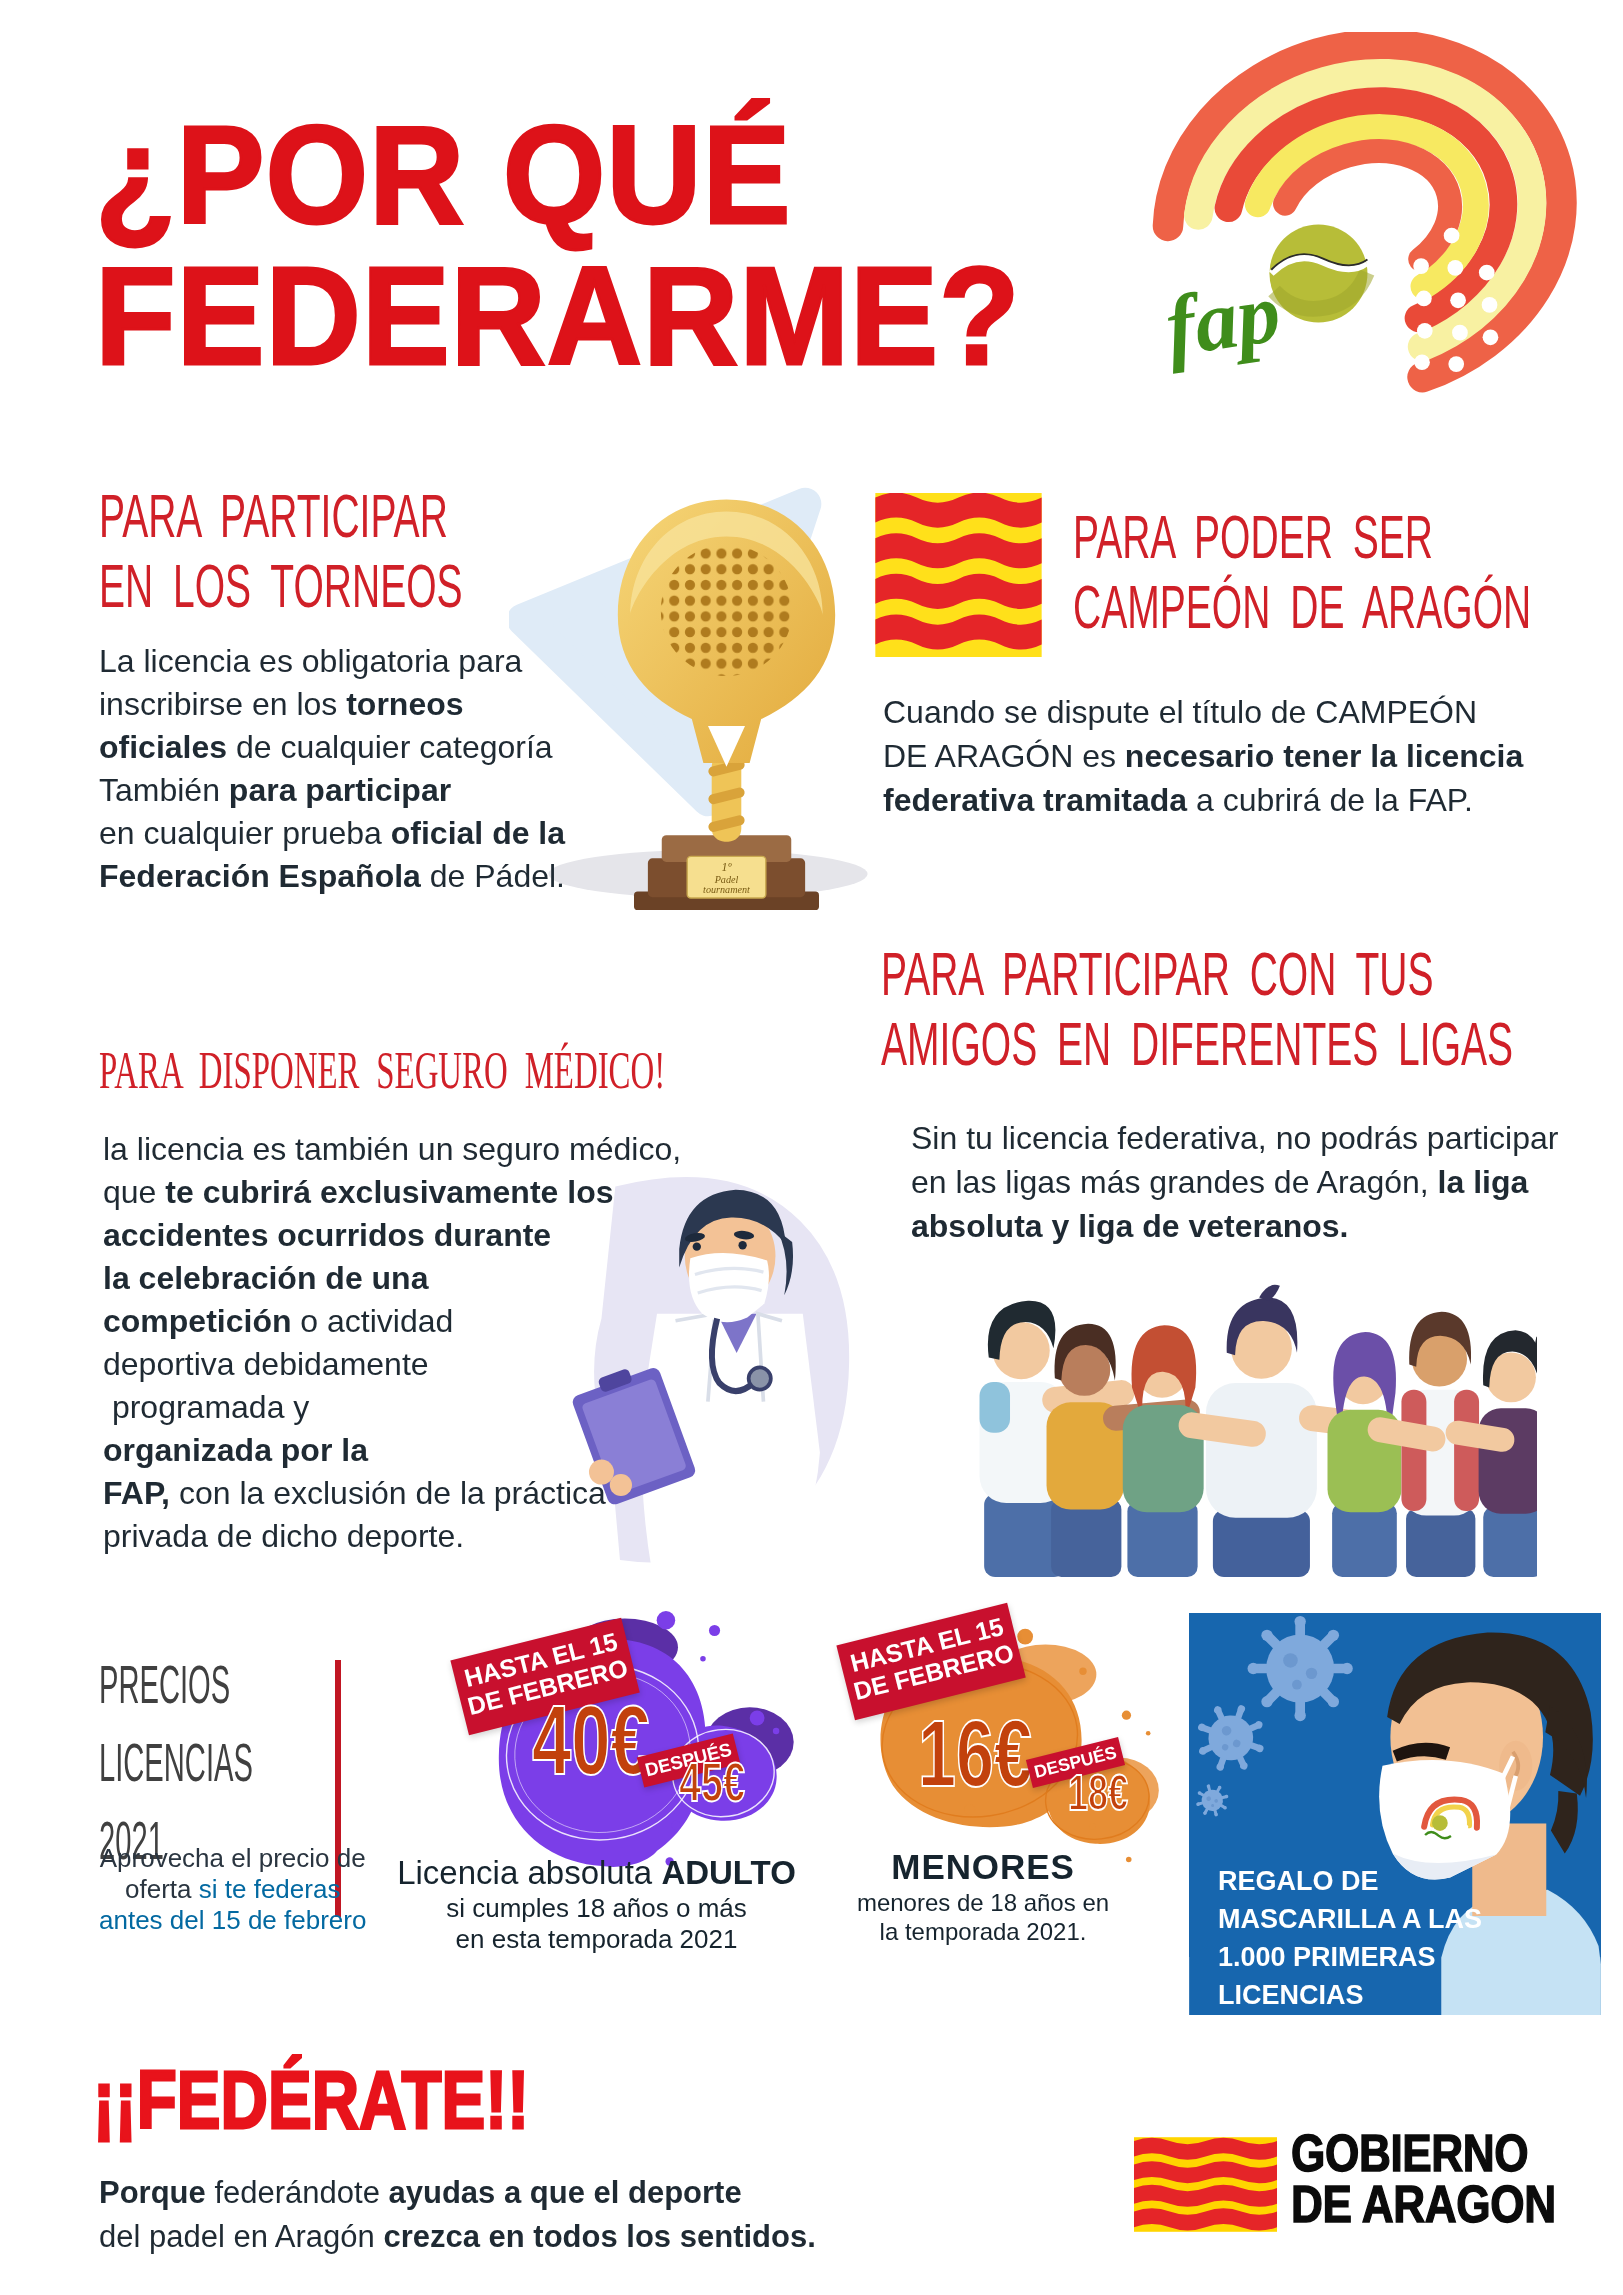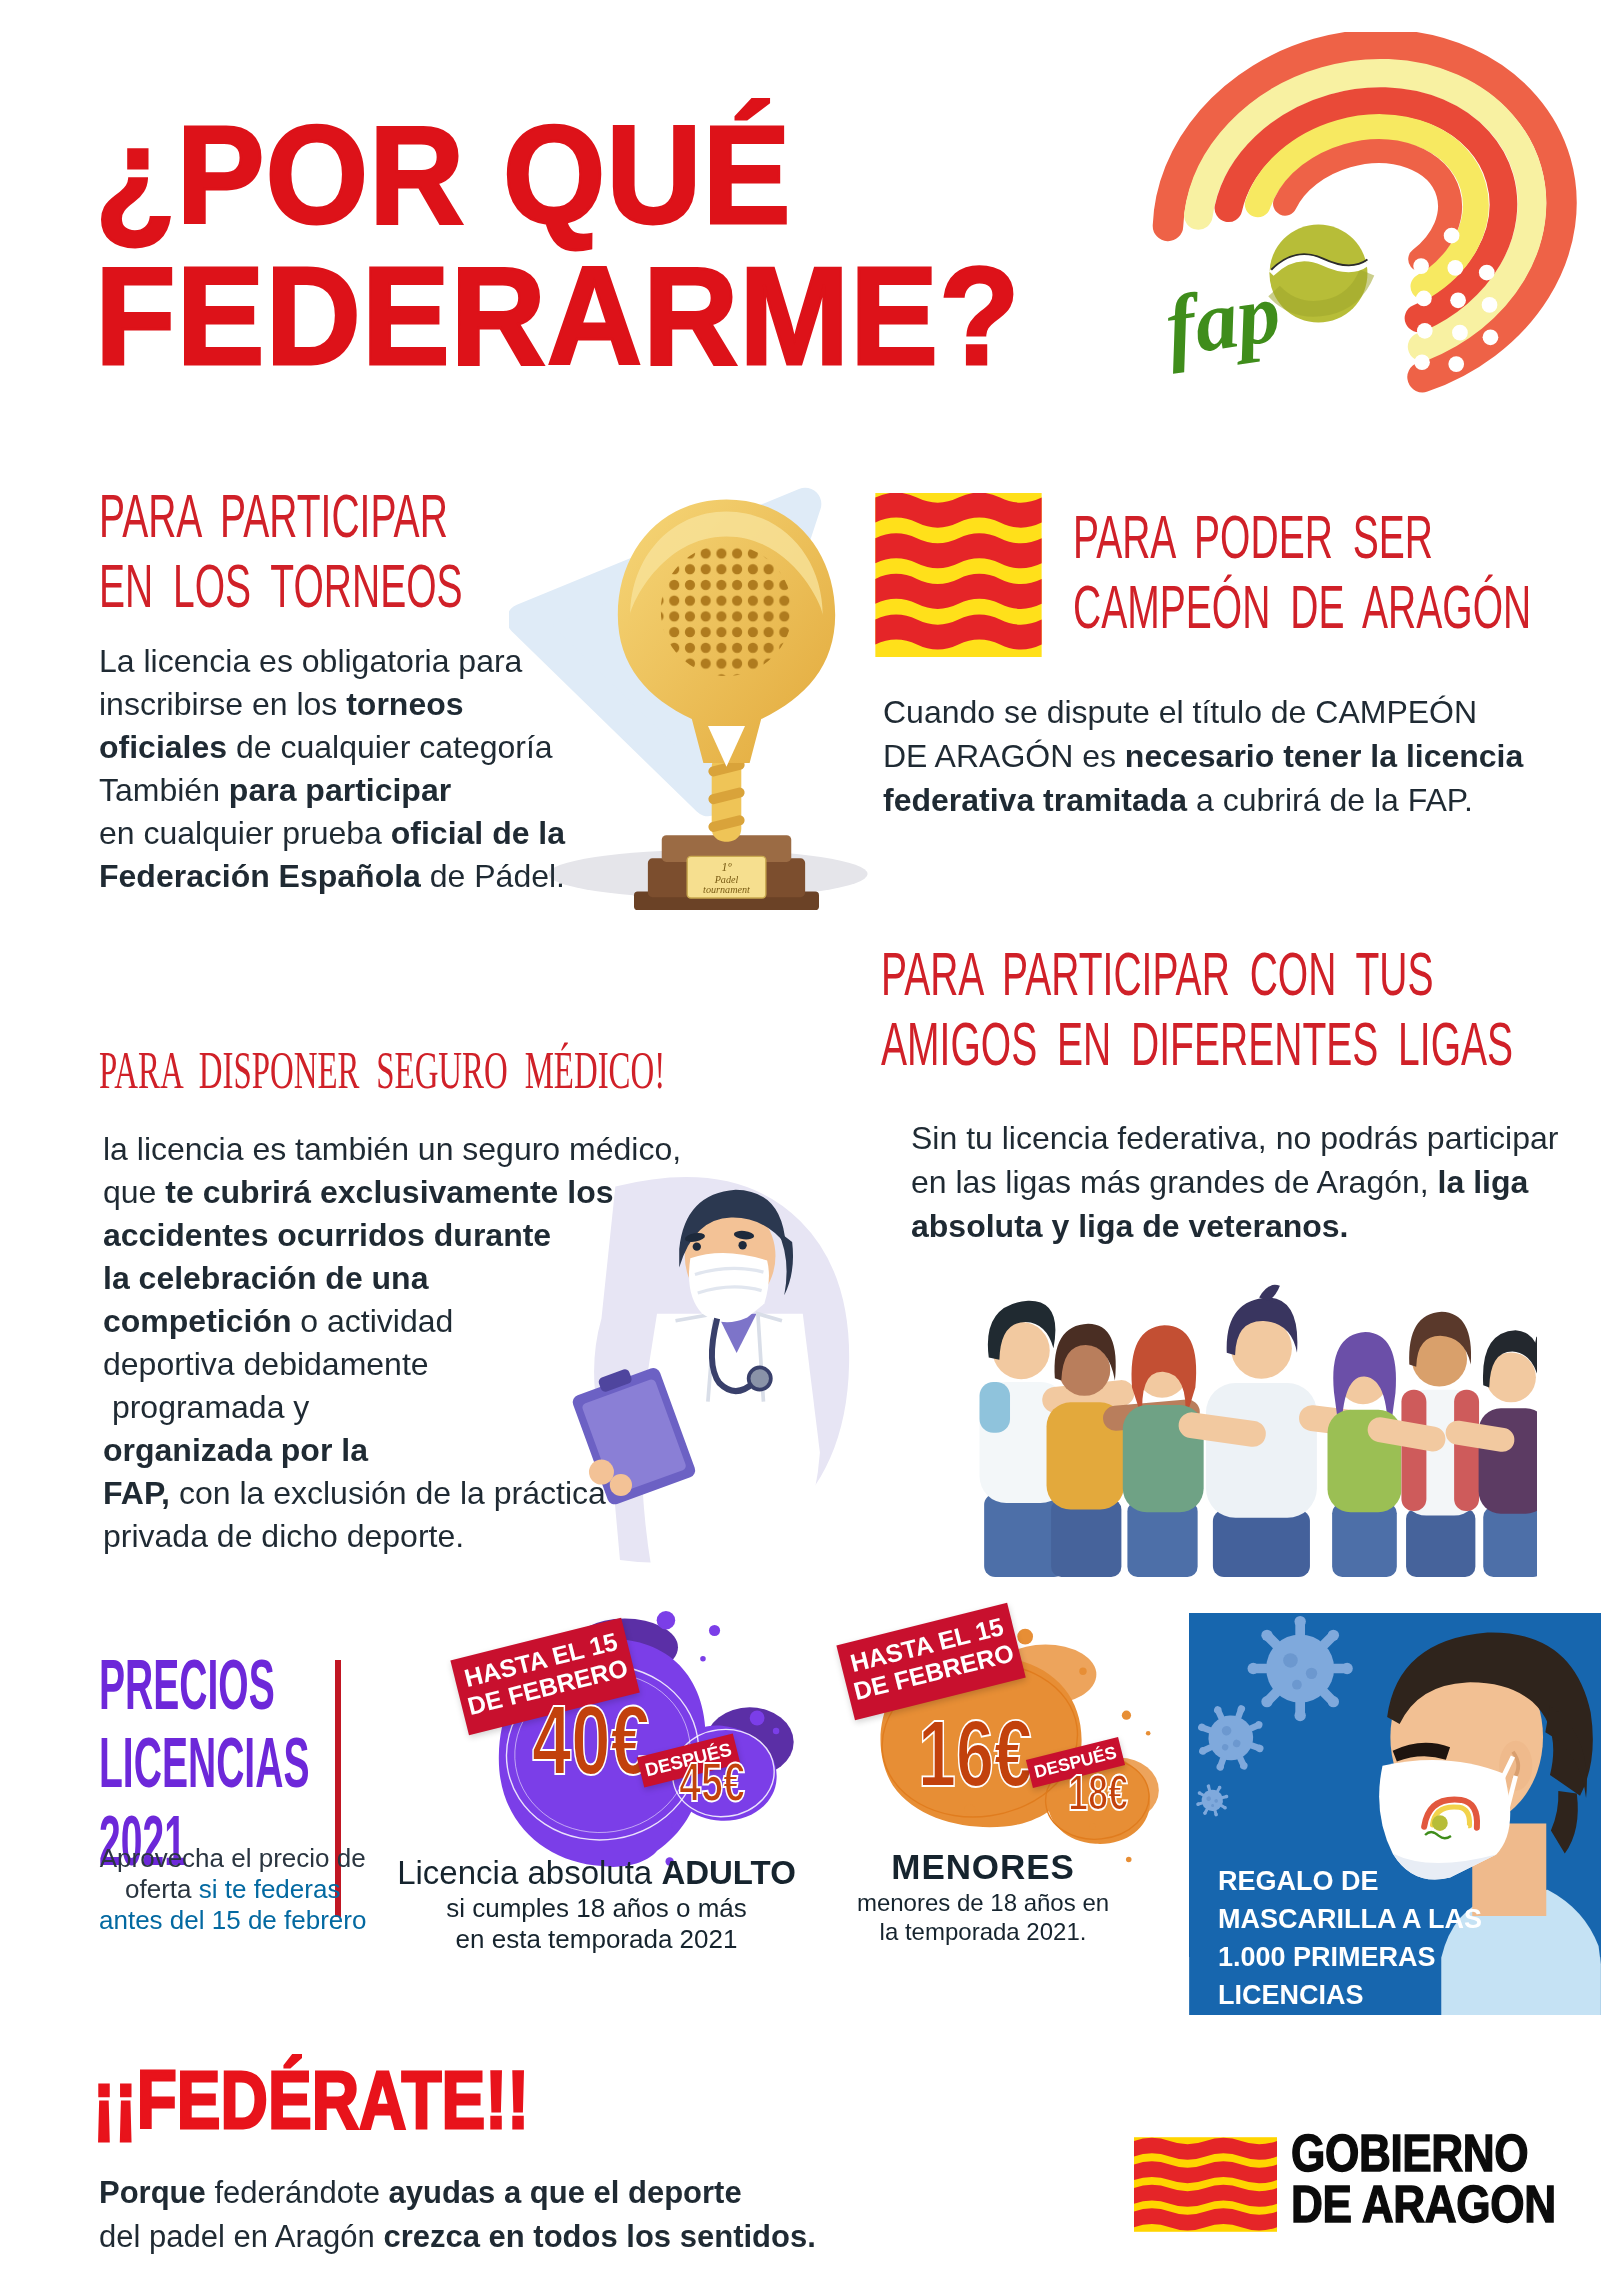--- a/index.html
+++ b/index.html
@@ -15,21 +15,21 @@
 
   .h-sec{color:#D02028;font-size:61px;line-height:70px;font-weight:400;word-spacing:14px;z-index:3;}
   .h-sec .cond{transform:scaleX(.64);}
   .hs-small{font-size:53px;line-height:61px;font-family:Liberation Serif, serif;}
   .hs-small .cond{transform:scaleX(.62);}
 
   .body{color:#1F2A33;font-size:32px;line-height:43px;font-weight:400;z-index:4;}
   .body.wide{line-height:44px;}
   .body .b{font-weight:700;}
 
-  .h-precios{color:#6d28d9;font-size:71px;line-height:78px;font-weight:700;z-index:3;}
+  .h-precios{color:#404040;font-size:53px;line-height:78px;font-weight:400;z-index:3;}
   .h-precios .cond{transform:scaleX(.55);}
 
   .nota{color:#2A3540;font-size:26px;line-height:31px;font-weight:400;z-index:3;text-align:center;}
   .nota .r{color:#0369a1;}
 
   .divider{background:#C11623;z-index:2;}
 
   .ribbon{background:#C8102E;color:#ffffff;font-weight:700;text-align:center;z-index:6;
           box-shadow:0 2.8px 6.5px rgba(0,0,0,.18);}
   .ribbon .rl{line-height:1.12;}

